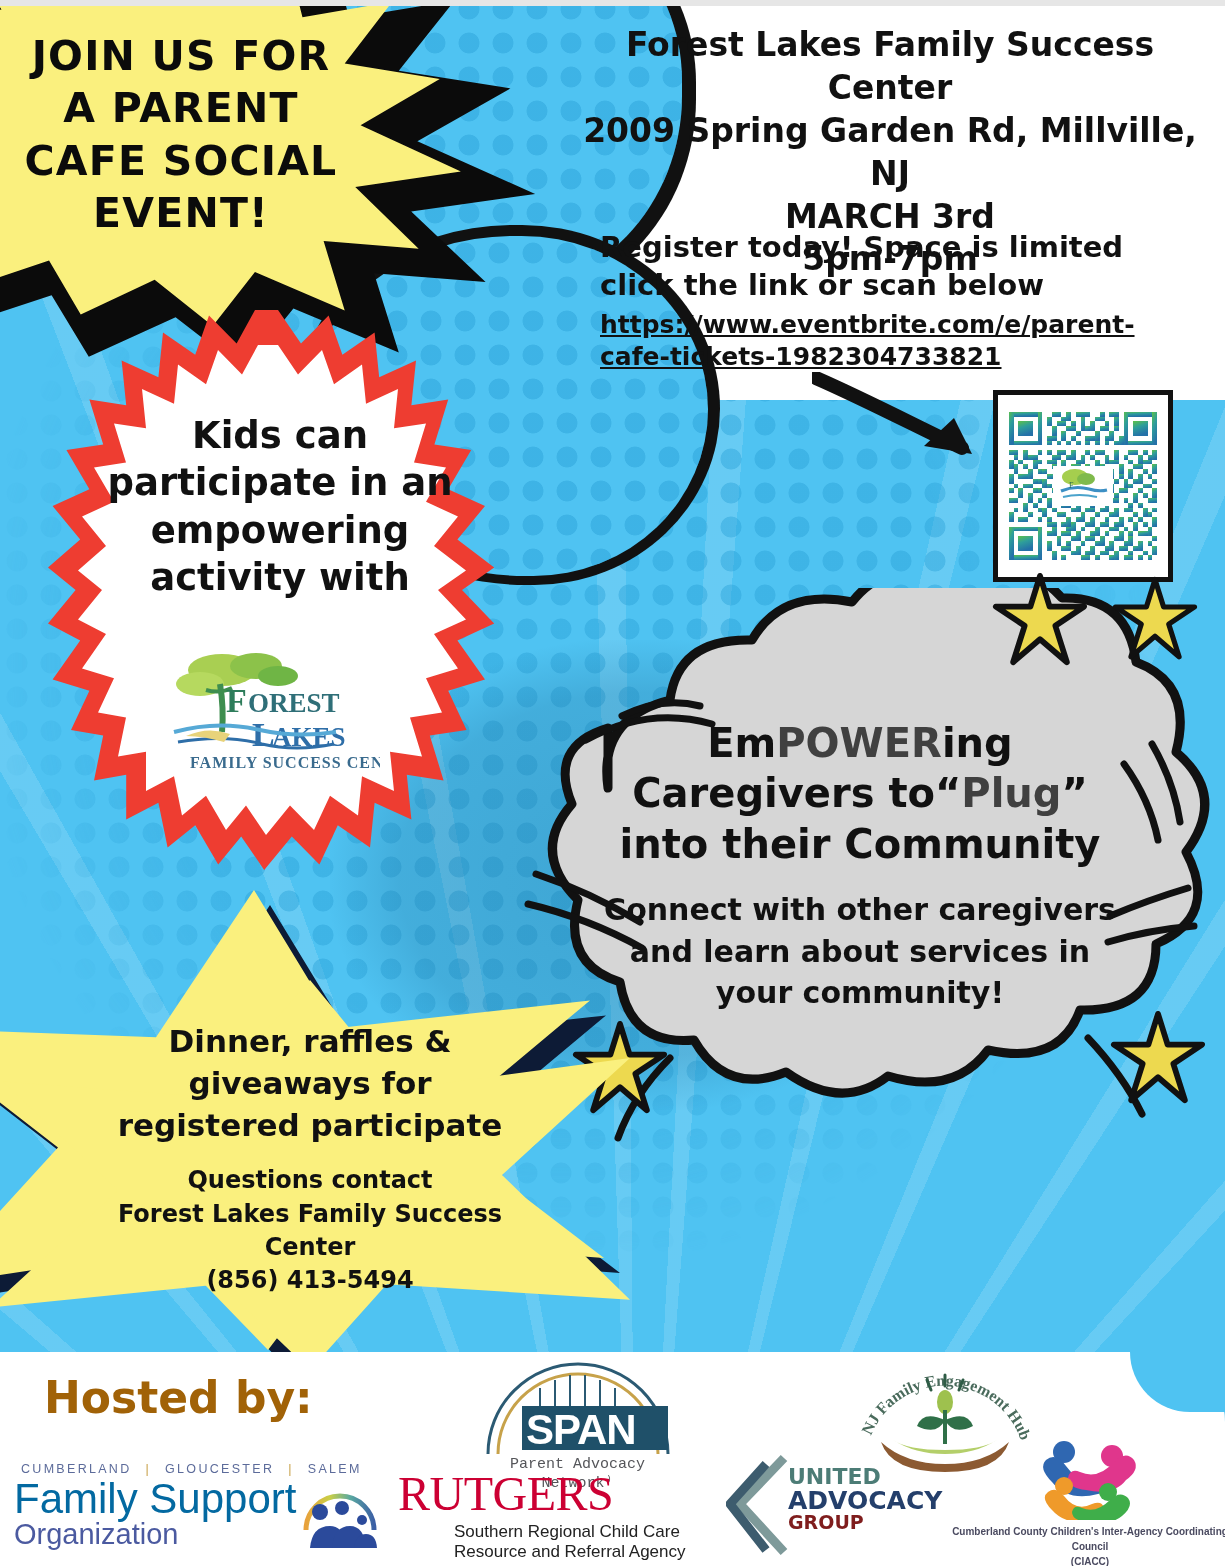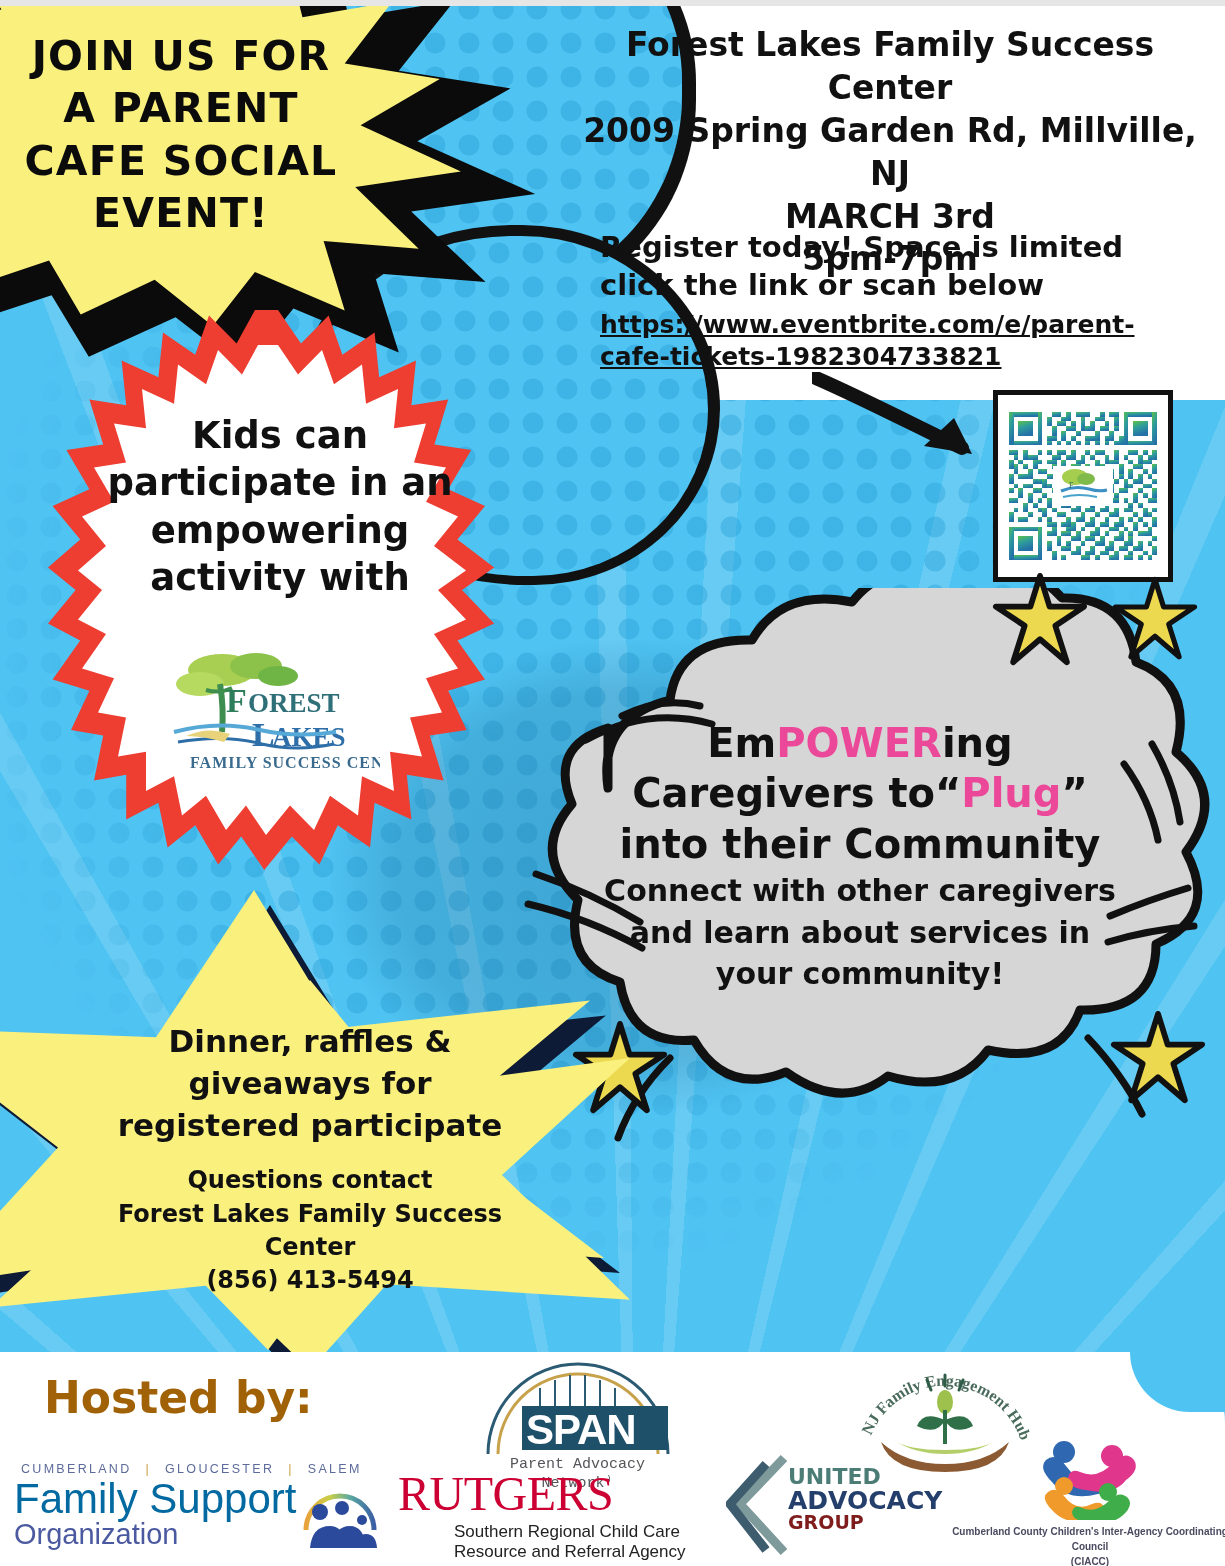--- a/index.html
+++ b/index.html
@@ -185,22 +185,22 @@
   
   .cloud{position:absolute; left:488px; top:588px; width:740px; height:560px;}
   .cloud svg{width:100%;height:100%;}
   .cloud-text{
     position:absolute; left:575px; top:718px; width:570px; text-align:center;
     font-family:"DejaVu Sans",sans-serif; font-weight:bold; color:#111;
   }
   .cl-l1{font-size:40px; line-height:1.26;}
   .cl-l2{font-size:40px; line-height:1.26;}
   .cl-l3{font-size:40px; line-height:1.26;}
-  .cl-sub{font-size:30px; line-height:1.38; margin-top:1px;}
-  .green{color:#ec4899;}
+  .cl-sub{font-size:30px; line-height:1.38; margin-top:20px;}
+  .green{color:#404040;}
 
   
   .deco-star{position:absolute;}
   .deco-star svg{width:100%;height:100%;}
 
   
   .hdr{
     position:absolute; left:560px; top:24px; width:660px; text-align:center;
     font-family:"DejaVu Sans",sans-serif; font-weight:bold; color:#111;
   }

